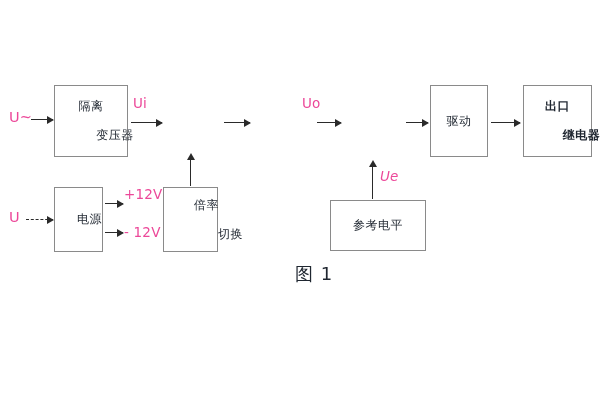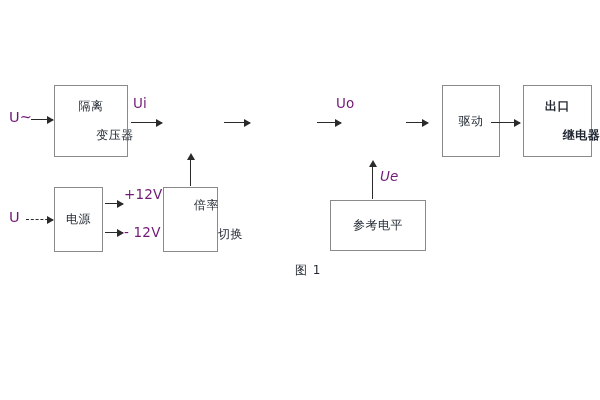--- a/index.html
+++ b/index.html
@@ -35,30 +35,30 @@
   .box .line + .line {
     margin-top: 16px;
     margin-left: 48px;
   }
   .box.single .line {
     margin-top: 0;
   }
   .label {
     position: absolute;
     font-size: 13.5px;
-    color: #701a75;
+    color: #ec4899;
     white-space: nowrap;
     letter-spacing: 0.2px;
   }
   .label.big {
     font-size: 14.5px;
   }
   .caption {
     position: absolute;
-    font-size: 12px;
+    font-size: 18px;
     color: #1f2630;
     white-space: nowrap;
     letter-spacing: 1px;
   }
   
   .arrow-h {
     position: absolute;
     height: 0;
     border-top: 1.6px solid #2a2a2a;
   }
@@ -108,42 +108,42 @@
     <div class="line">变压器</div>
   </div>
 
   <div class="label" style="left:133px; top:95px;">Ui</div>
   <div class="arrow-h" style="left:131px; top:122px; width:31px;"></div>
 
 
   <div class="arrow-h" style="left:224px; top:122px; width:26px;"></div>
 
 
-  <div class="label" style="left:336px; top:95px;">Uo</div>
+  <div class="label" style="left:302px; top:95px;">Uo</div>
   <div class="arrow-h" style="left:317px; top:122px; width:24px;"></div>
 
 
   <div class="arrow-h" style="left:406px; top:122px; width:22px;"></div>
 
-  <div class="box single" style="left:442px; top:85px; width:58px; height:72px;">
+  <div class="box single" style="left:430px; top:85px; width:58px; height:72px;">
     <div class="line">驱动</div>
   </div>
 
   <div class="arrow-h" style="left:491px; top:122px; width:29px;"></div>
 
   <div class="box" style="left:523px; top:85px; width:69px; height:72px;font-weight:bold;">
     <div class="line">出口</div>
     <div class="line">继电器</div>
   </div>
 
   <div class="label big" style="left:9px; top:209px;">U</div>
 
   <div class="arrow-h dashed" style="left:26px; top:219px; width:27px;"></div>
 
-  <div class="box single" style="left:54px; top:187px; width:49px; height:65px;">
+  <div class="box single" style="left:54px; top:187px; width:49px; height:65px;align-items:flex-end;">
     <div class="line">电源</div>
   </div>
 
   <div class="arrow-h" style="left:105px; top:203px; width:18px;"></div>
   <div class="label" style="left:124px; top:186px;">+12V</div>
 
   <div class="arrow-h" style="left:105px; top:232px; width:18px;"></div>
   <div class="label" style="left:124px; top:224px;">- 12V</div>
 
   <div class="box" style="left:163px; top:187px; width:55px; height:65px;padding-left:32px;">

